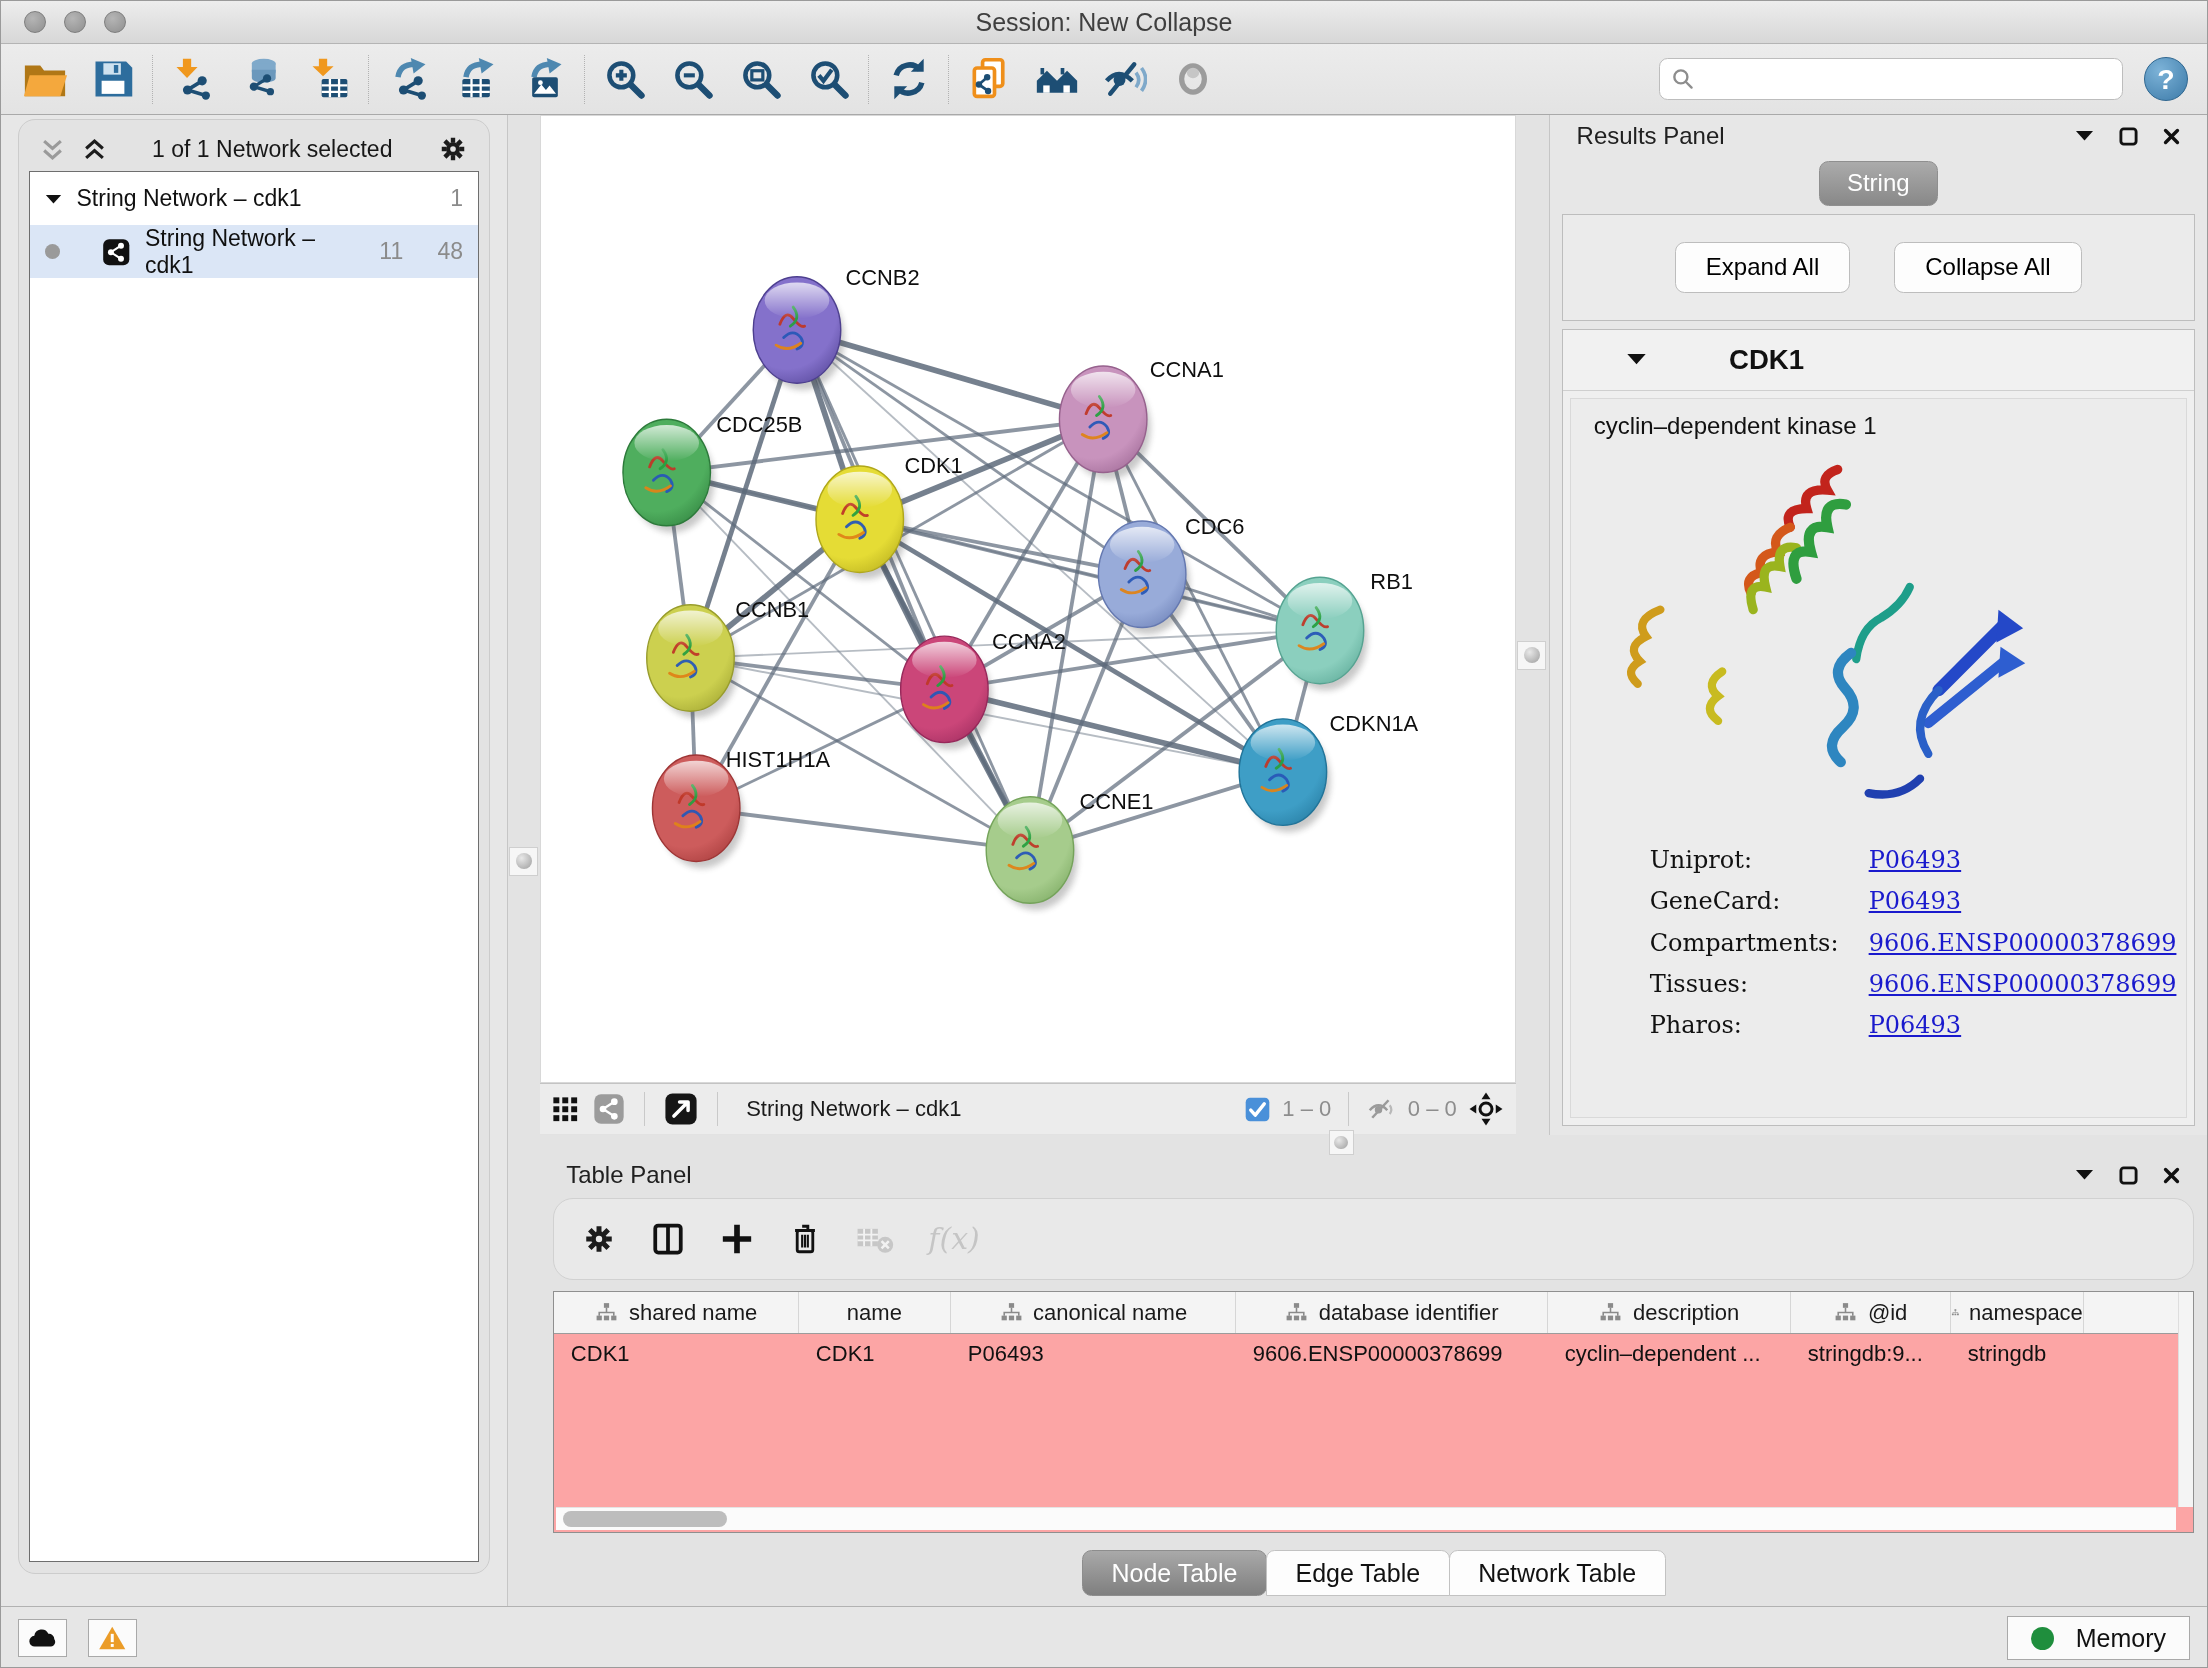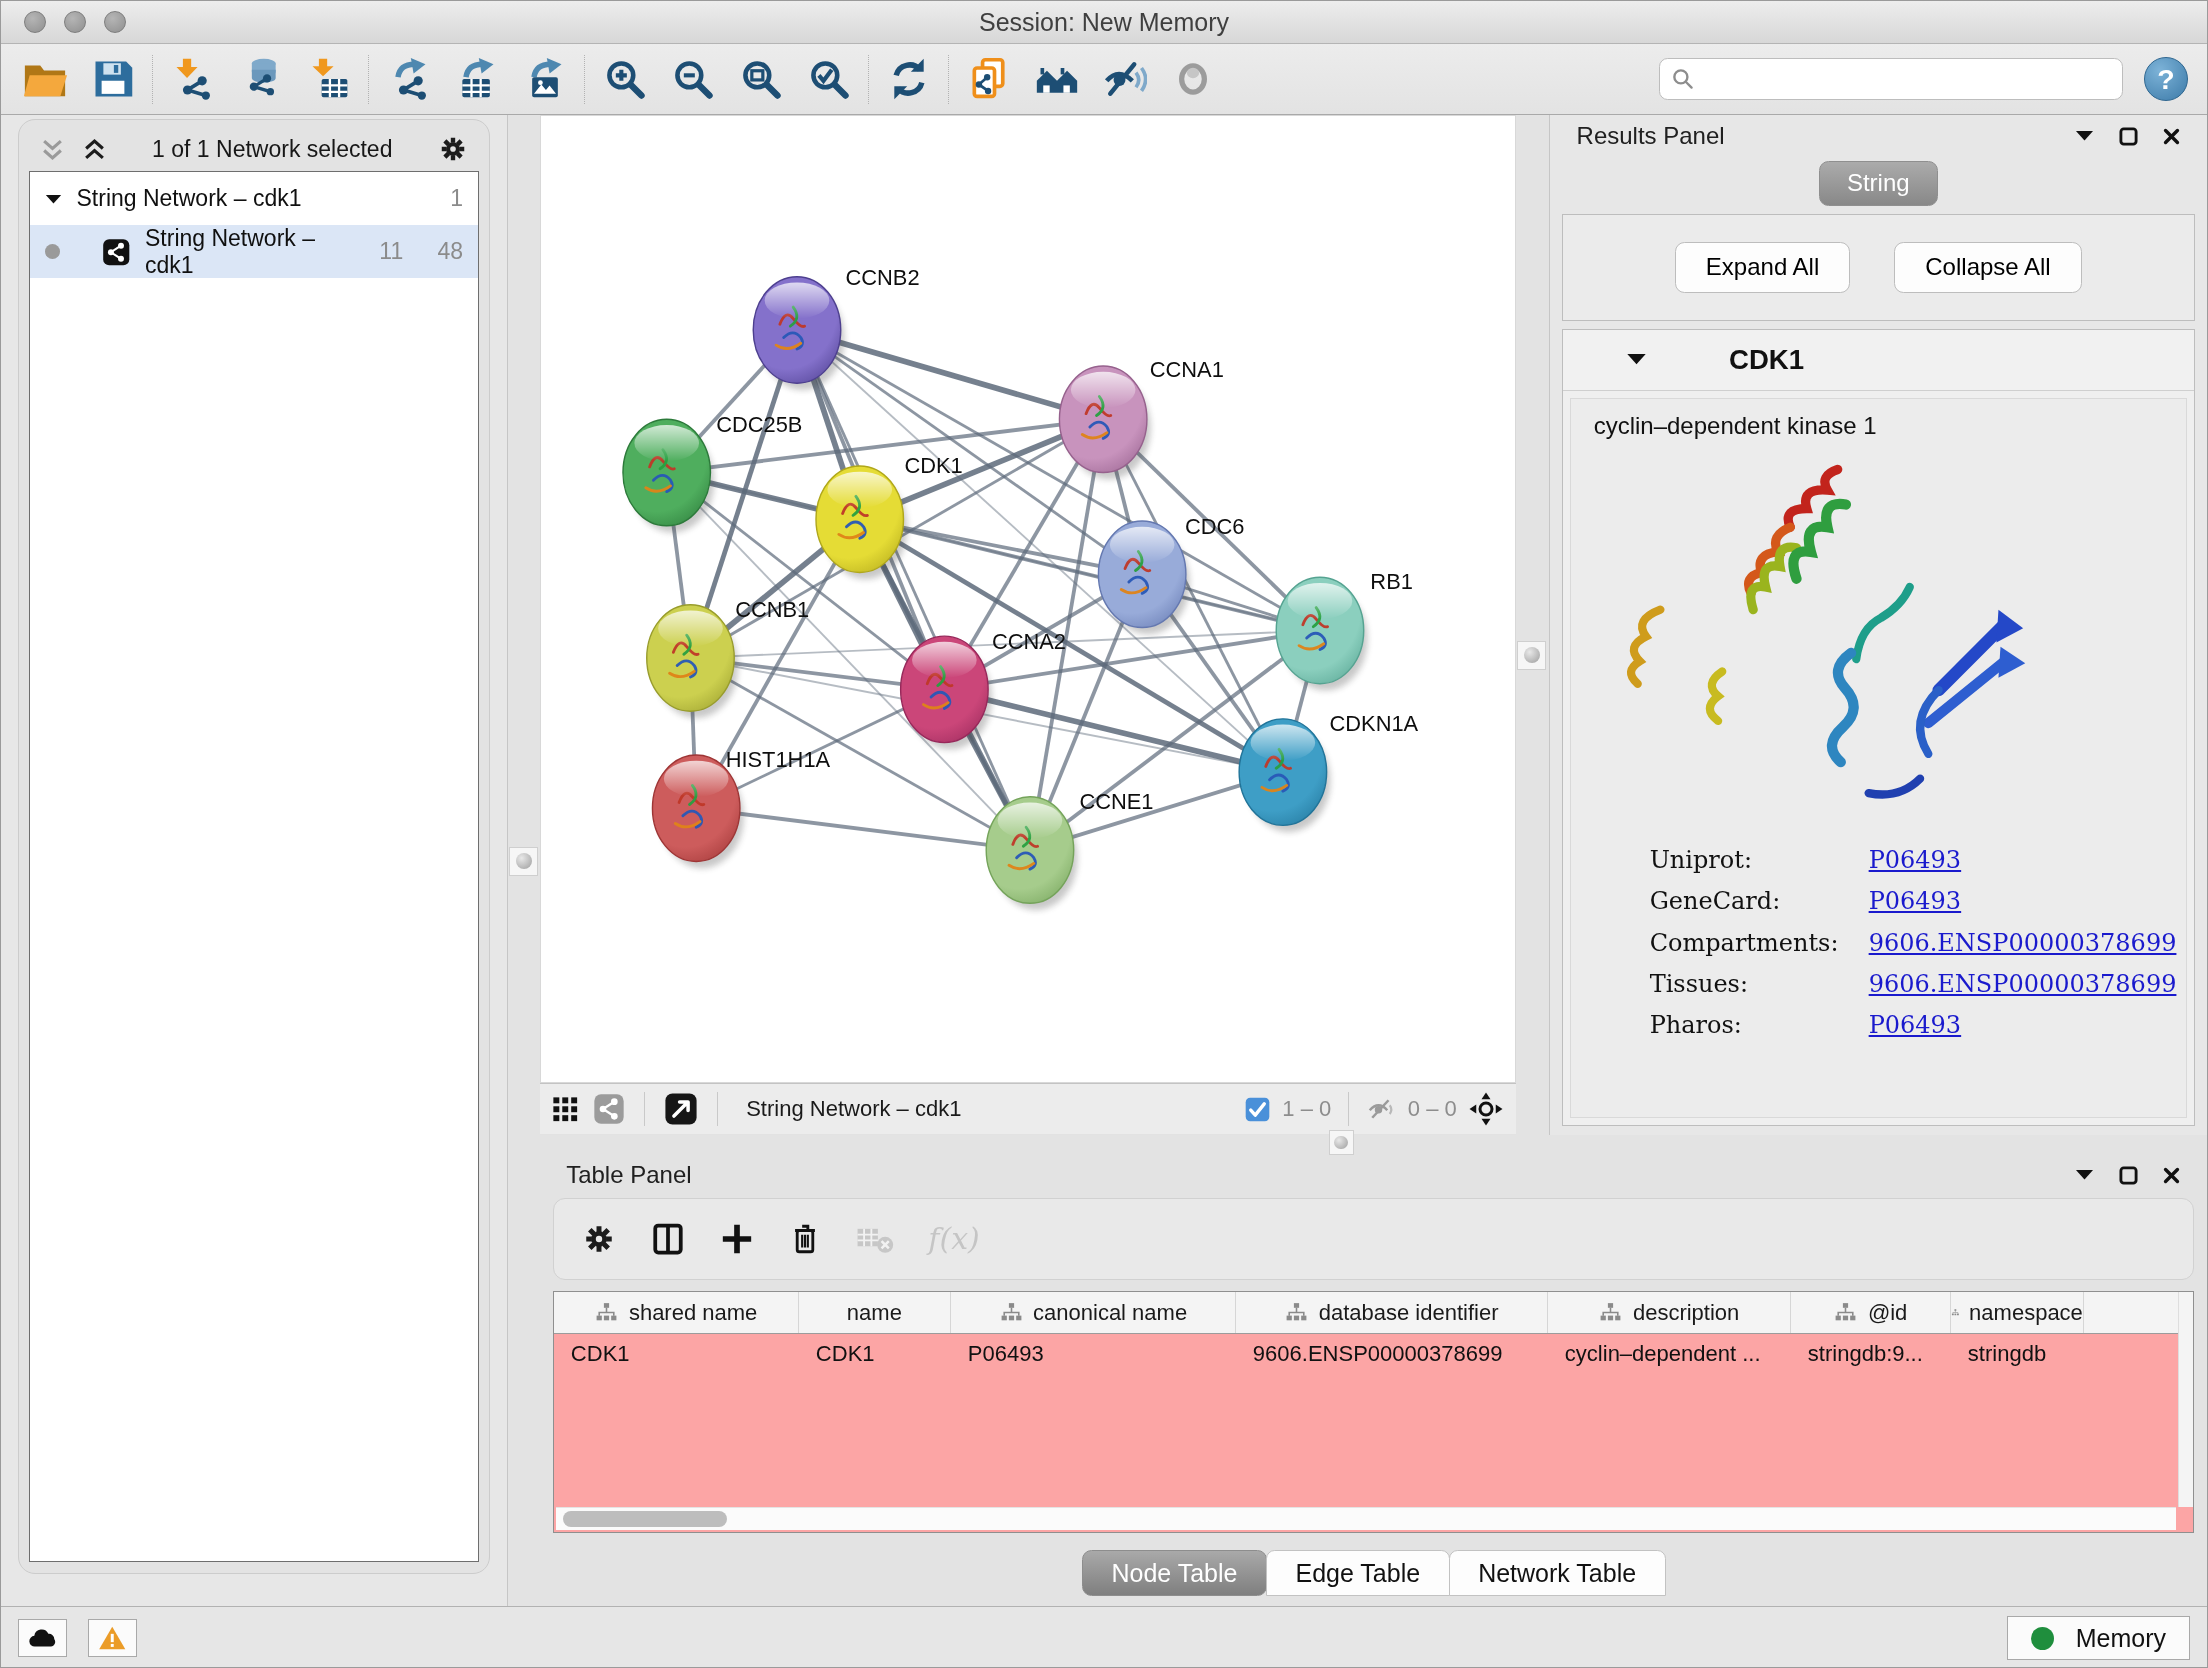--- a/index.html
+++ b/index.html
@@ -95,21 +95,21 @@
   .pdesc{font-size:24px;padding:13.3px 23px;color:#111;flex:0 0 auto;}
   .pimg{height:380px;position:relative;flex:0 0 auto;}
   .clinks{font-family:"DejaVu Serif",serif;padding:5.7px 9.5px 0 42px;flex:1;}
   .clh{font-size:27px;font-weight:bold;margin:11.4px 0 9.5px;color:#000;}
   .clrow{display:flex;padding:6.7px 0;font-size:24px;margin-left:37px;}
   .cll{width:219px;color:#111;}
   .clv{color:#1a1acd;text-decoration:underline;cursor:pointer;}
 
   
   .tablepanel{flex:1;background:#e3e3e3;padding:0 13.3px;display:flex;flex-direction:column;}
-  .tp-toolbar{height:82px;background:#e9e9e9;border:1px solid #d1d1d1;border-radius:12px;display:flex;
+  .tp-toolbar{height:82px;background:#e9e9e9;border:1px solid #d1d1d1;border-radius:20px;display:flex;
               align-items:center;gap:34px;padding:0 28.5px;margin-top:1.9px;flex:0 0 auto;}
   .tpt{display:flex;align-items:center;justify-content:center;cursor:pointer;}
   .tpt.dis{opacity:0.45;cursor:default;}
   .fx{font-family:"DejaVu Serif",serif;font-style:italic;font-size:30px;color:#9a9a9a;}
   .tbox{margin-top:11.4px;background:#fca5a5;border:1.9px solid #8f8f8f;height:242px;position:relative;overflow:hidden;flex:0 0 auto;}
   .thead{display:flex;height:42px;background:#f4f4f4;border-bottom:1.9px solid #9c9c9c;}
   .th{display:flex;align-items:center;justify-content:center;gap:9.5px;font-size:22px;color:#1a1a1a;
       border-right:1px solid #d6d6d6;overflow:hidden;white-space:nowrap;flex:0 0 auto;cursor:pointer;}
   .trowd{display:flex;height:40px;}
   .td{display:flex;align-items:center;padding-left:17px;font-size:22px;color:#111;overflow:hidden;
@@ -133,21 +133,21 @@
 <body>
 
 <div id="app">
 
   <div class="titlebar">
     <div class="lights">
       <div class="light"></div>
       <div class="light"></div>
       <div class="light"></div>
     </div>
-    <div class="wtitle">Session: New Memory</div>
+    <div class="wtitle">Session: New Collapse</div>
   </div>
 
   <div class="toolbar">
     <div id="tb-groups" style="display:flex;align-items:center;">
         <div class="tgroup">
           <div class="tool">
             <svg width="46" height="46" viewBox="0 0 48 48">
               <path fill="#b07716" d="M3 10h16l4 5h22v27H3z"></path>
               <path fill="#f4a83d" d="M8 20h39l-7 22H2z"></path>
             </svg>

